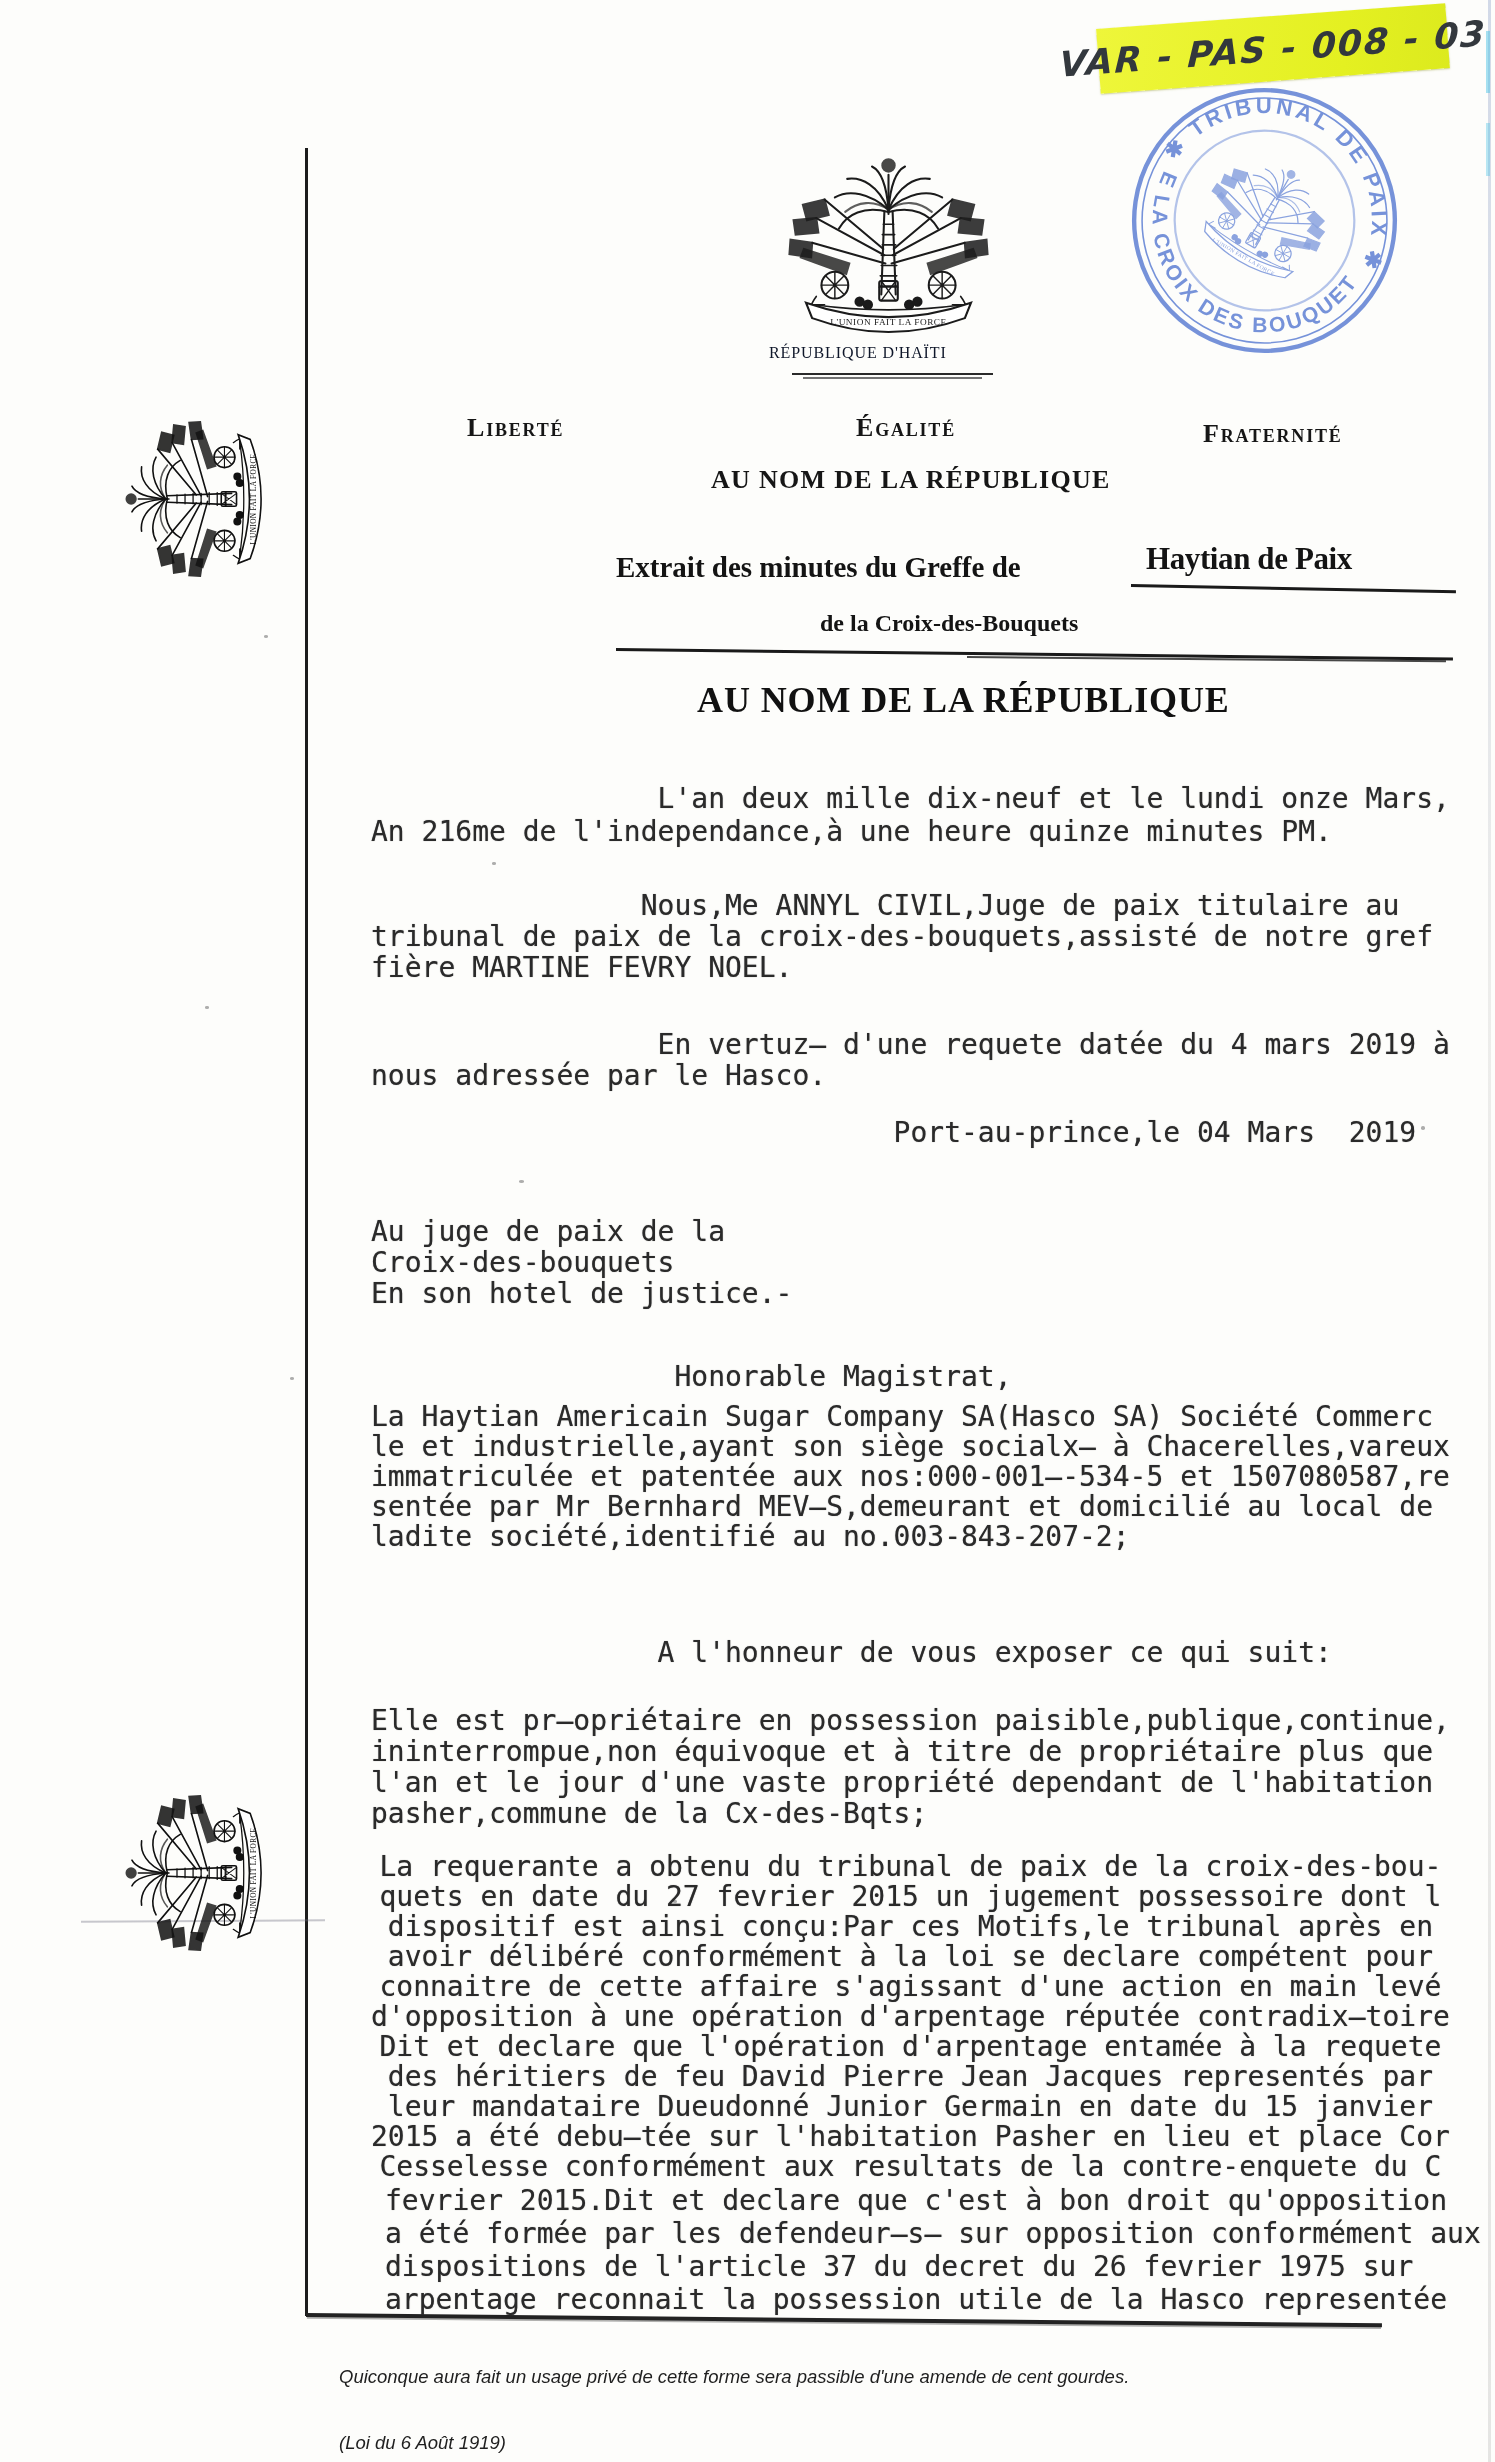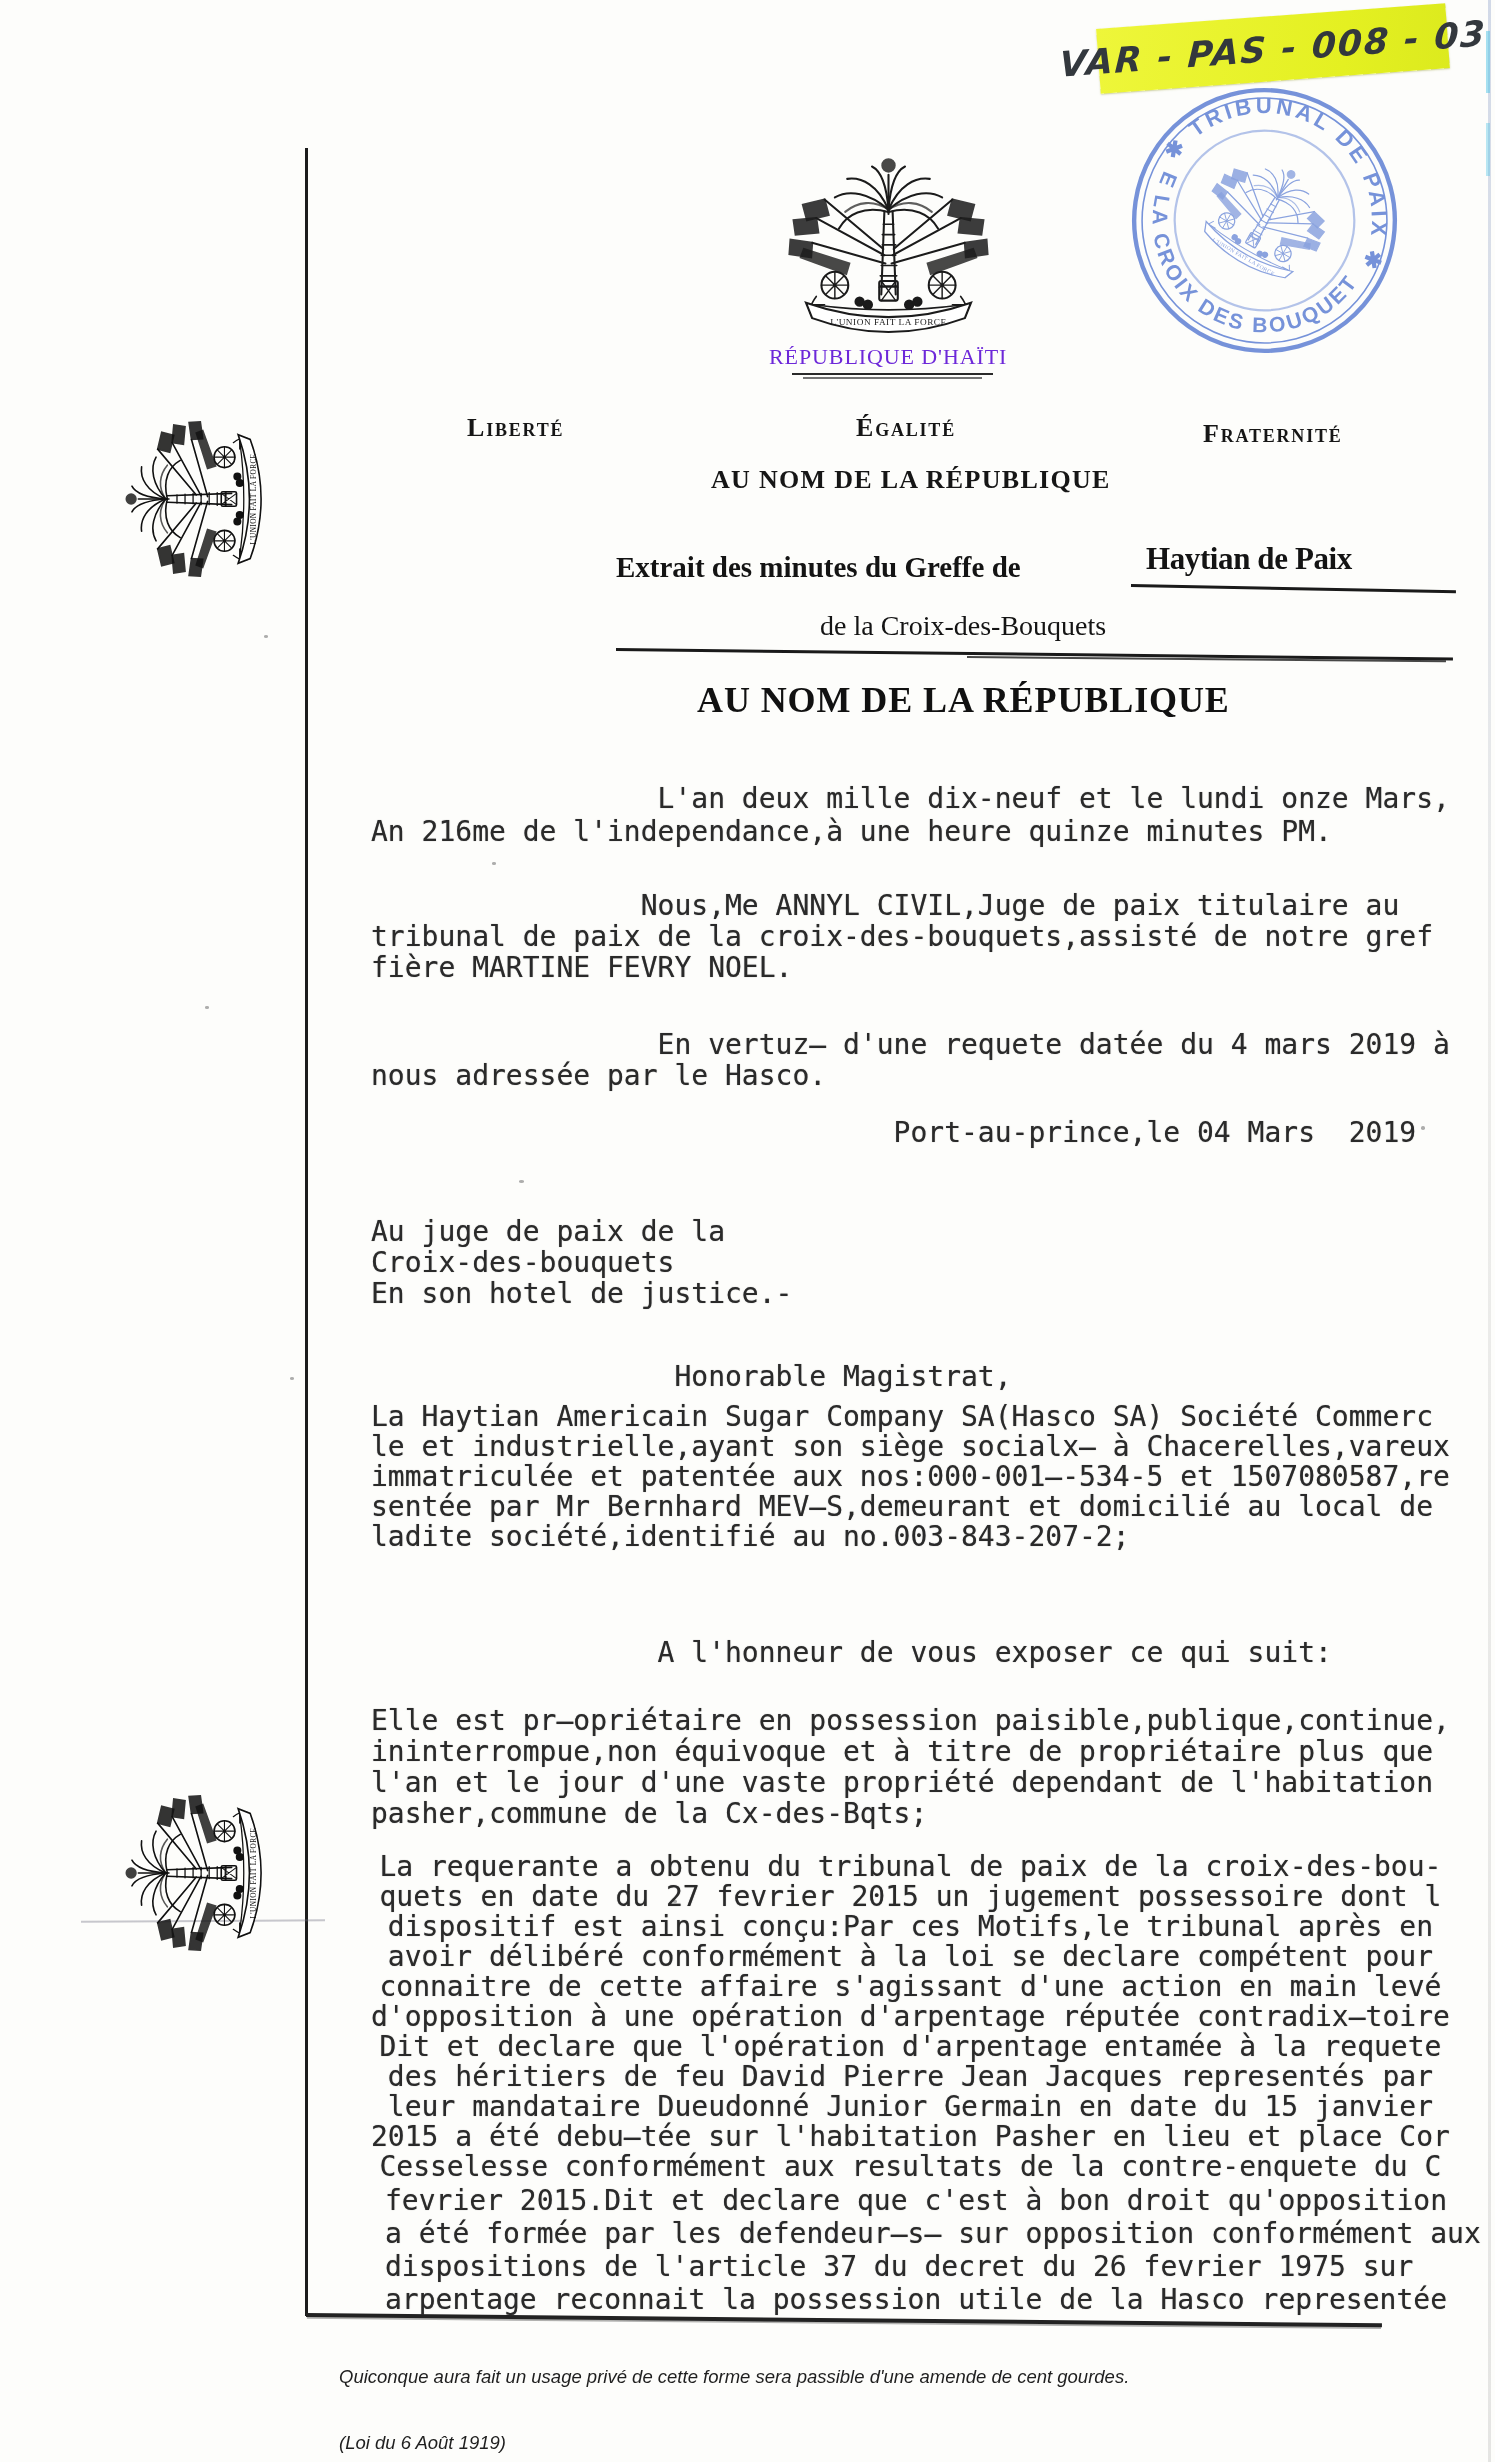--- a/index.html
+++ b/index.html
@@ -33,40 +33,40 @@
         font-size:35px;letter-spacing:1.8px;color:#33383d;transform:skewX(-7deg);white-space:nowrap;}
   
   .stamp{position:absolute;left:1128px;top:84px;width:273px;height:273px;color:#6b8ad7;opacity:.92;}
   
   .arms-center{position:absolute;left:785px;top:150px;width:207px;height:196px;color:#1b1b1b;}
   .arms-left1{position:absolute;left:92px;top:401px;width:207px;height:196px;color:#111;
         transform:rotate(-90deg) scale(0.78);}
   .arms-left2{position:absolute;left:92px;top:1775px;width:207px;height:196px;color:#111;
         transform:rotate(-90deg) scale(0.78);}
   .country{position:absolute;left:769px;top:344px;width:237px;text-align:left;
-        font-family:"Liberation Serif",serif;font-size:22px;letter-spacing:0.9px;color:#6d28d9;
+        font-family:"Liberation Serif",serif;font-size:16px;letter-spacing:0.9px;color:#0f172a;
         white-space:nowrap;}
   .country-u1{position:absolute;left:792px;top:373px;width:201px;height:1.8px;background:#2a2a2a;}
   .country-u2{position:absolute;left:803px;top:377px;width:179px;height:1.8px;background:#2a2a2a;opacity:.65;}
   
   .h-small-caps{position:absolute;font-family:"Liberation Serif",serif;font-weight:bold;
         font-variant:small-caps;font-size:26px;letter-spacing:1.8px;color:#161616;white-space:nowrap;}
   .h-liberte{left:467px;top:413px;}
   .h-egalite{left:856px;top:413px;}
   .h-fraternite{left:1203px;top:419px;}
   .h-aunom1{position:absolute;left:711px;top:465px;font-family:"Liberation Serif",serif;
         font-weight:bold;font-size:26px;letter-spacing:1.3px;color:#161616;white-space:nowrap;}
   .h-extrait{position:absolute;left:616px;top:551px;font-family:"Liberation Serif",serif;
         font-weight:bold;font-size:29px;color:#141414;white-space:nowrap;}
   .h-tribunal{position:absolute;left:1146px;top:541px;font-family:"Liberation Serif",serif;
         font-weight:bold;font-size:31px;letter-spacing:-0.4px;color:#141414;white-space:nowrap;}
   .u-tribunal{position:absolute;left:1131px;top:584px;width:325px;height:2.6px;background:#1a1a1a;
         transform:rotate(1.1deg);transform-origin:left center;}
   .h-croix{position:absolute;left:820px;top:610px;font-family:"Liberation Serif",serif;
-        font-weight:normal;font-size:28px;color:#141414;white-space:nowrap;}
+        font-weight:bold;font-size:24px;color:#141414;white-space:nowrap;}
   .u-croix{position:absolute;left:616px;top:648px;width:837px;height:2.6px;background:#1a1a1a;
         transform:rotate(0.65deg);transform-origin:left center;}
   .u-croix2{position:absolute;left:967px;top:656px;width:479px;height:1.8px;background:#1a1a1a;
         transform:rotate(0.5deg);transform-origin:left center;opacity:.8;}
   .h-aunom2{position:absolute;left:697px;top:679px;font-family:"Liberation Serif",serif;
         font-weight:bold;font-size:36px;letter-spacing:0.9px;color:#111;white-space:nowrap;}
   
   .para{position:absolute;left:371px;font-family:"DejaVu Sans Mono",monospace;font-size:28px;
         color:#2a2a2a;white-space:pre;text-shadow:0 0 0.9px rgba(35,35,35,.55);}
   #p1{top:782px;line-height:33px;}

